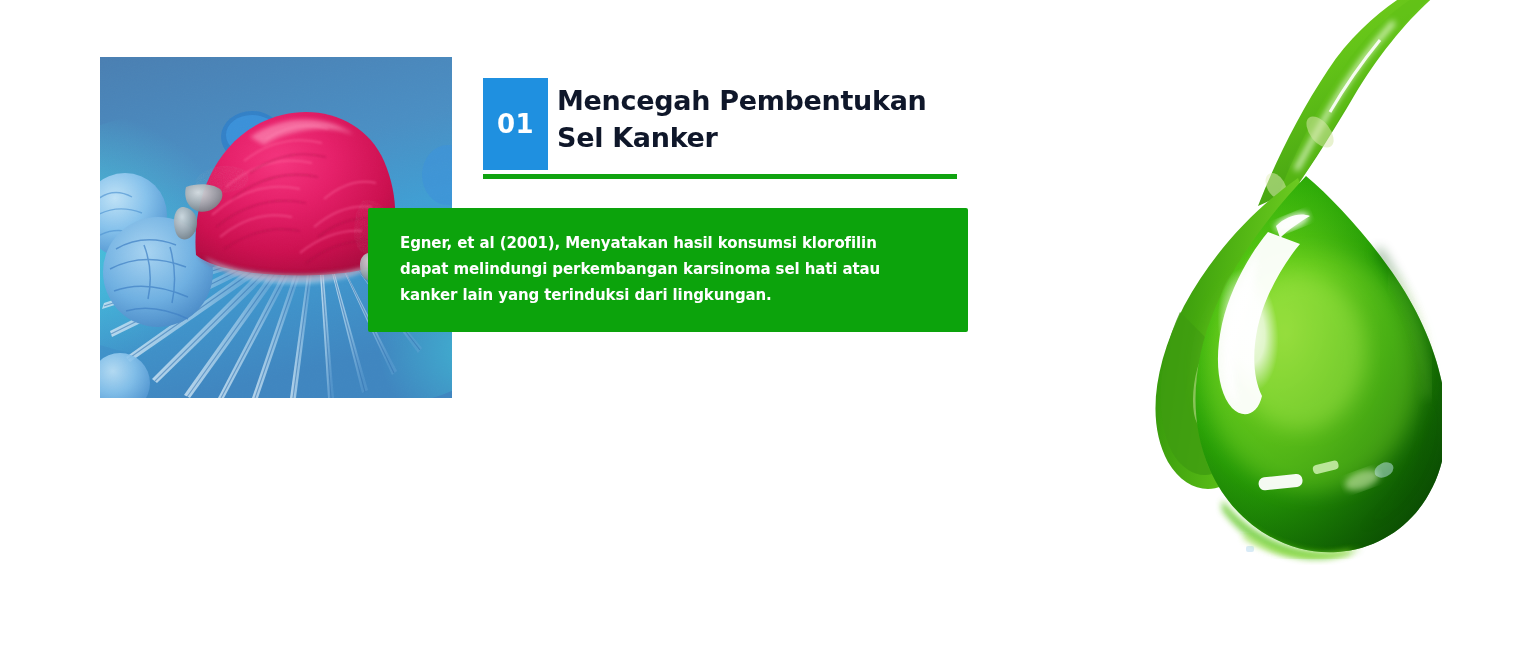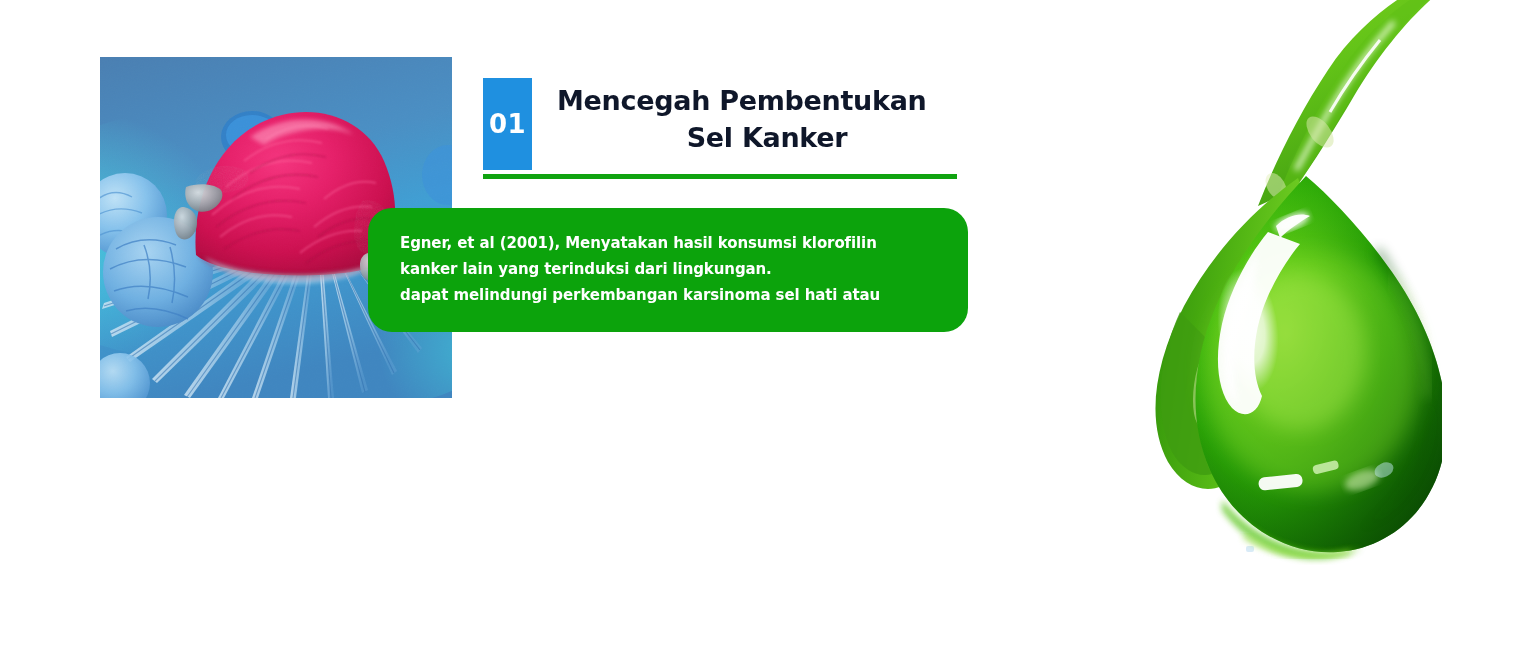--- a/index.html
+++ b/index.html
@@ -31,21 +31,21 @@
     overflow: hidden;
     background: #3f79b4;
   }
   .cell-photo svg { display: block; width: 100%; height: 100%; }
 
   
   .num-badge {
     position: absolute;
     left: 483px;
     top: 78px;
-    width: 49px;
+    width: 65px;
     height: 92px;
     background: #1f90e0;
     display: flex;
     align-items: center;
     justify-content: center;
   }
   .num-badge span {
     color: #ffffff;
     font-family: "DejaVu Sans", sans-serif;
     font-weight: bold;
@@ -59,40 +59,40 @@
     left: 557px;
     top: 82px;
     width: 420px;
     color: #0f172a;
     font-family: "DejaVu Sans", sans-serif;
     font-weight: bold;
     font-size: 27px;
     line-height: 37px;
     letter-spacing: -0.3px;
   }
-  .heading .l2 { display: block; text-align: center; }
+  .heading .l2 { display: block; }
 
   .heading-rule {
     position: absolute;
     left: 483px;
     top: 174px;
     width: 474px;
     height: 5px;
     background: #10a310;
   }
 
   
   .callout {
     position: absolute;
     left: 368px;
     top: 208px;
     width: 600px;
     height: 124px;
     background: #0ca30c;
-    border-radius: 24px;
+    border-radius: 2px;
     box-sizing: border-box;
     padding: 22px 30px 0 32px;
   }
   .callout p {
     margin: 0;
     color: #ffffff;
     font-family: "DejaVu Sans", sans-serif;
     font-weight: bold;
     font-size: 15px;
     line-height: 26px;
@@ -278,22 +278,22 @@
   </div>
 
   <div class="heading">
     <span>Mencegah Pembentukan</span>
     <span class="l2">Sel Kanker</span>
   </div>
   <div class="heading-rule"></div>
 
   <div class="callout">
     <p>Egner, et al (2001), Menyatakan hasil konsumsi klorofilin</p>
+    <p>dapat melindungi perkembangan karsinoma sel hati atau</p>
     <p>kanker lain yang terinduksi dari lingkungan.</p>
-    <p>dapat melindungi perkembangan karsinoma sel hati atau</p>
   </div>
 
   <div class="droplet">
     <svg viewBox="0 0 380 600">
       <defs>
         <linearGradient id="stemG" x1="0" y1="0" x2="0.4" y2="1">
           <stop offset="0" stop-color="#7ed321"></stop>
           <stop offset="0.45" stop-color="#63c318"></stop>
           <stop offset="1" stop-color="#3f9c10"></stop>
         </linearGradient>

